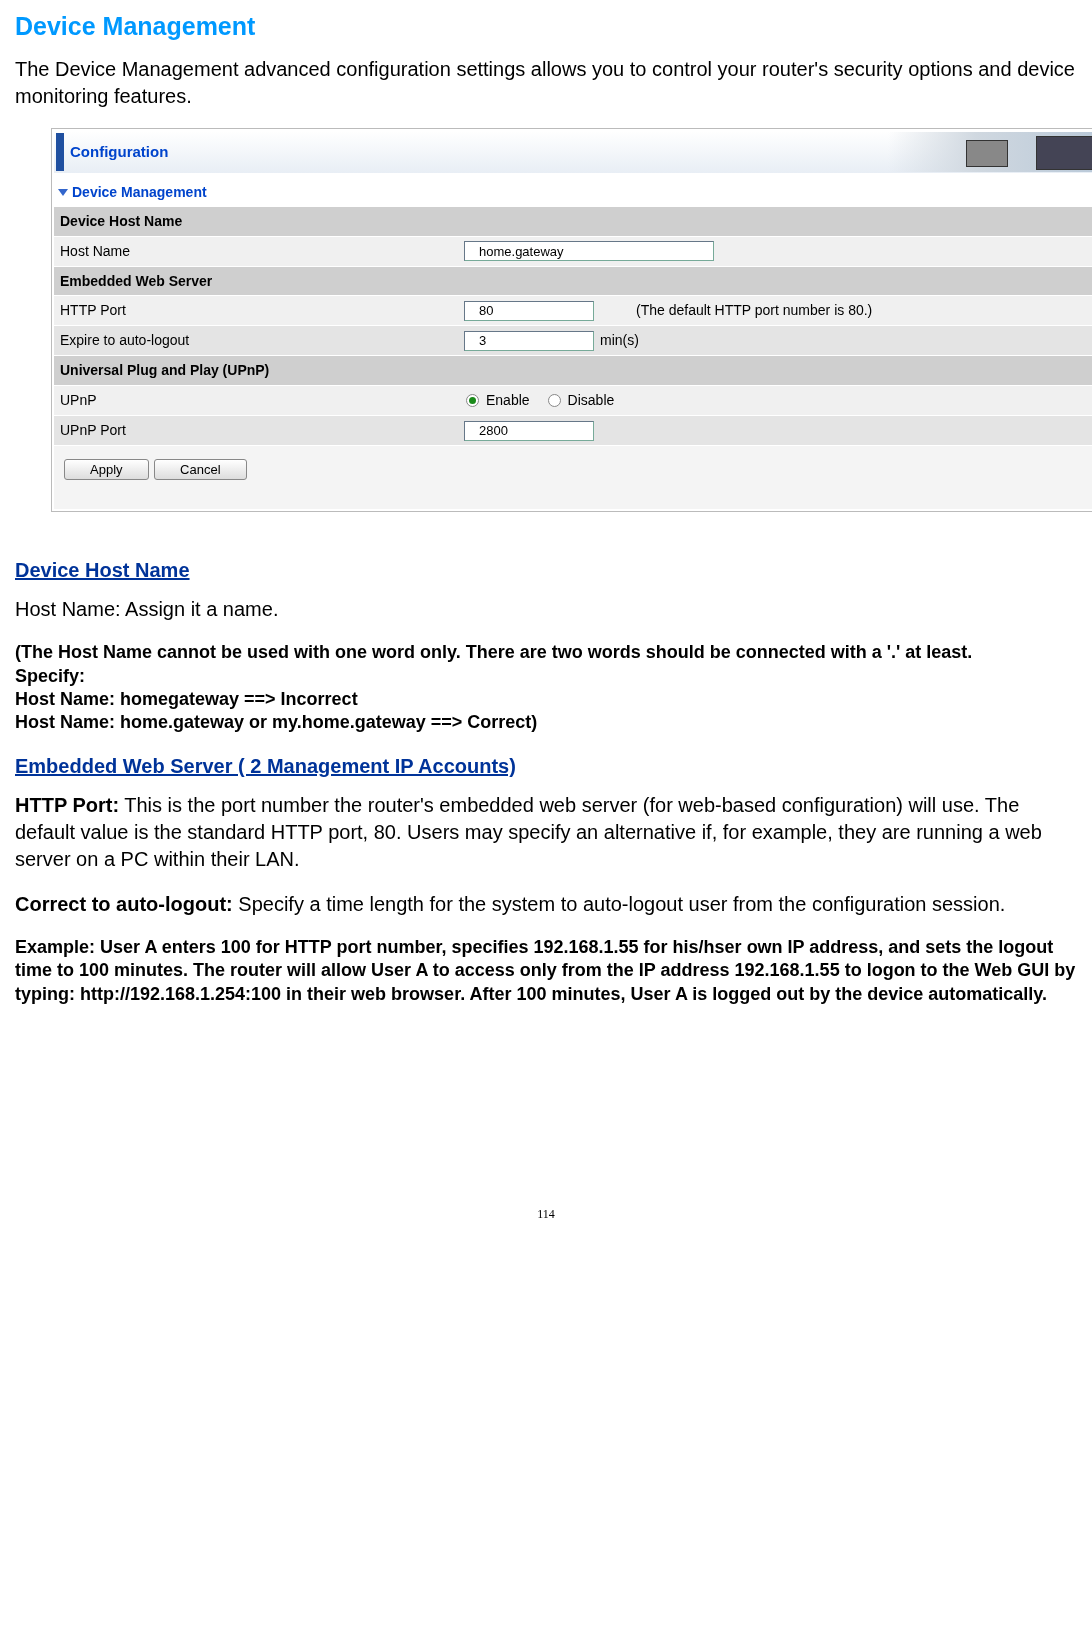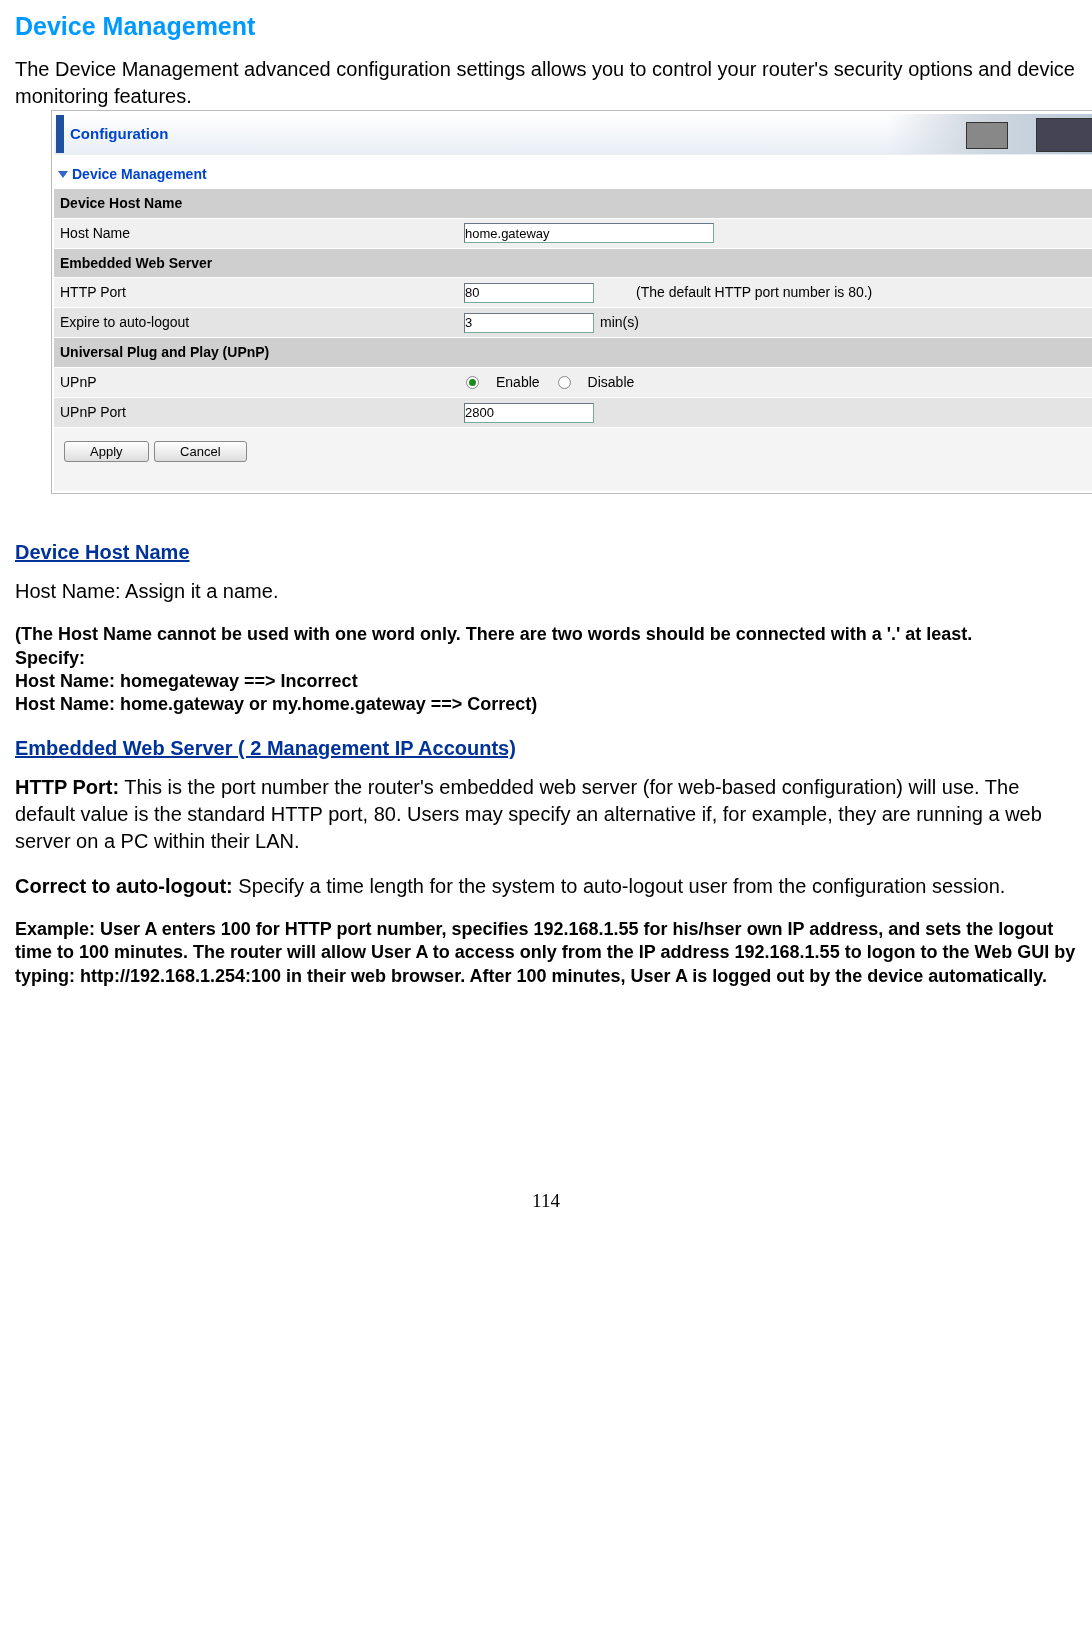--- a/index.html
+++ b/index.html
@@ -11,21 +11,21 @@
       width: 1092px;
       padding: 10px 15px;
       line-height: 1.35;
     }
     .title-main {
       color: #0099ff;
       font-weight: bold;
       font-size: 25px;
       margin-bottom: 12px;
     }
-    .intro-text { font-size: 20px; }
+    .intro-text { font-size: 20px; margin-bottom: 18px; }
     .screenshot-frame {
       border: 1px solid #bbb;
       width: 1060px;
       padding: 2px;
       margin-bottom: 45px;
       margin-left: 36px;
     }
     .config-header {
       height: 42px;
       background: linear-gradient(#fff, #e8eef5);
@@ -108,28 +108,28 @@
     .row.alt { background: #e4e4e4; }
     .row-label {
       width: 410px;
       padding-left: 6px;
     }
     .row-field { display: flex; align-items: center; gap: 6px; }
     .txt-input {
       width: 130px;
       height: 20px;
       font-size: 13px;
-      padding: 0 0;
+      padding: 0 14px;
       border: 1px solid #7a9;
       border-top-color: #678;
       border-left-color: #678;
     }
     .hint { font-size: 14px; margin-left: 36px; }
     .radio-wrap { display: flex; align-items: center; gap: 18px; padding-left: 2px;}
-    .radio-item { display: flex; align-items: center; gap: 17px; font-size: 14px;}
+    .radio-item { display: flex; align-items: center; gap: 7px; font-size: 14px;}
     .radio-dot {
       width: 13px; height: 13px; border-radius: 50%;
       border: 1px solid #888; background: #fff; position: relative;
     }
     .radio-dot.checked::after {
       content: ""; position: absolute; width: 7px; height: 7px;
       background: #1a8a1a; border-radius: 50%; top: 2px; left: 2px;
     }
     .btn-row {
       background: #f4f4f4;
@@ -155,21 +155,21 @@
     .note-italic {
       font-weight: bold;
       font-size: 18px;
       margin-bottom: 18px;
       line-height: 1.3;
     }
     .bold-inline { font-weight: bold; }
     .page-num {
       text-align: center;
       font-family: "Times New Roman", serif;
-      font-size: 19px;
+      font-size: 12px;
       margin-top: 200px;
     }
   </style>
 </head>
 <body>
 
 <div class="title-main">Device Management</div>
 <div class="intro-text">The Device Management advanced configuration settings allows you to control your router's security options and device monitoring features.</div>
 
 <div class="screenshot-frame">

